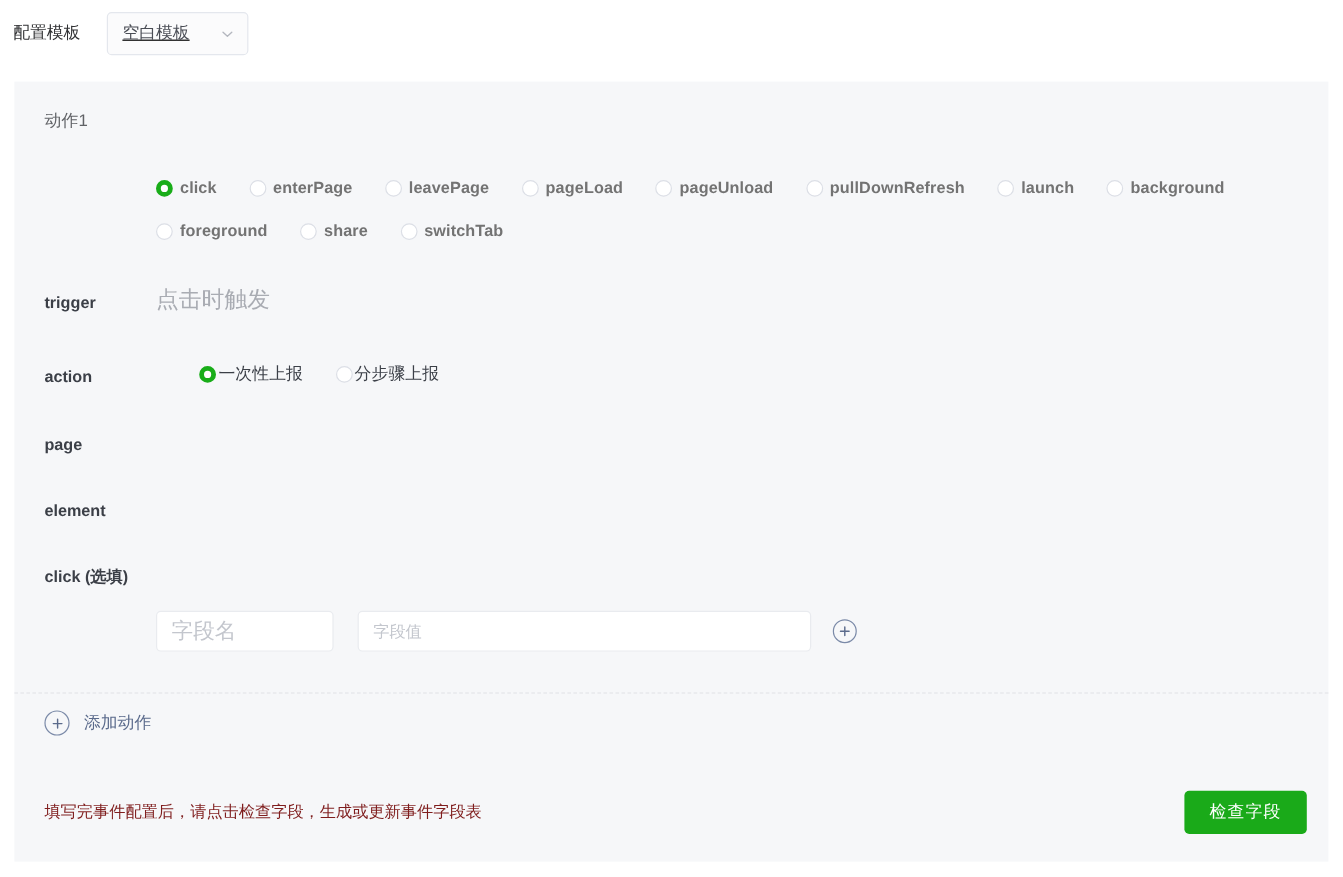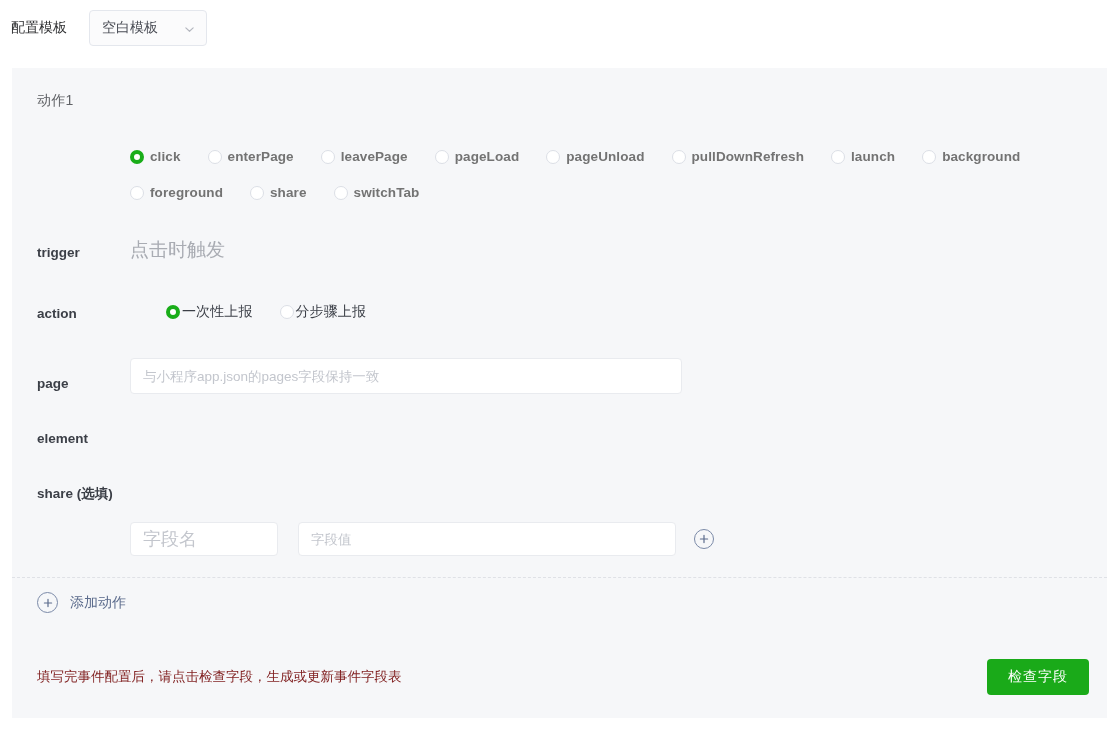--- a/index.html
+++ b/index.html
@@ -29,20 +29,21 @@
   .select-box {
     width: 118px;
     height: 36px;
     border: 1px solid #e4e7ed;
     border-radius: 4px;
     background: #fbfbfc;
     display: flex;
     align-items: center;
     padding: 0 10px 0 12px;
     cursor: pointer;
+    text-decoration: underline;
   }
   .select-value {
     flex: 1;
     font-size: 14px;
     color: #4a4d55;
     white-space: nowrap;
   }
   .chevron {
     width: 13px;
     height: 13px;
@@ -345,31 +346,28 @@
           <label class="radio cn">
             <span class="dot"></span>
             <span class="rlabel">分步骤上报</span>
           </label>
         </div>
       </div>
     </div>
 
     <div class="form-row block-page">
       <div class="form-label">page</div>
-      <div class="form-field">
-        <input class="text-input" type="text" placeholder="与小程序app.json的pages字段保持一致" style="">
-      </div>
     </div>
 
     <div class="form-row block-element">
       <div class="form-label">element</div>
     </div>
 
     <div class="data-section">
-      <div class="data-title">share (选填)</div>
+      <div class="data-title">click (选填)</div>
       <div class="data-row">
         <input class="kv-key" type="text" placeholder="字段名" style="">
         <input class="kv-val" type="text" placeholder="字段值" style="">
         <span class="plus-circle">
           <svg viewBox="0 0 20 20" width="12" height="12" aria-hidden="true">
             <path d="M10 4 V16 M4 10 H16" stroke="currentColor" stroke-width="2" stroke-linecap="round"></path>
           </svg>
         </span>
       </div>
     </div>

